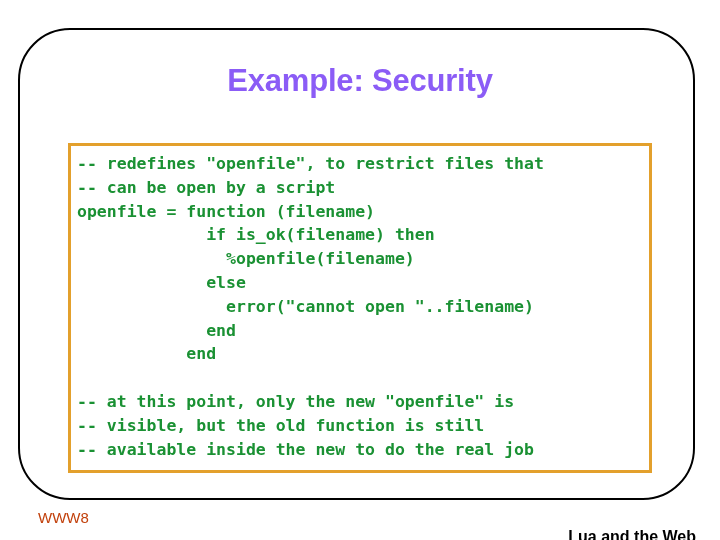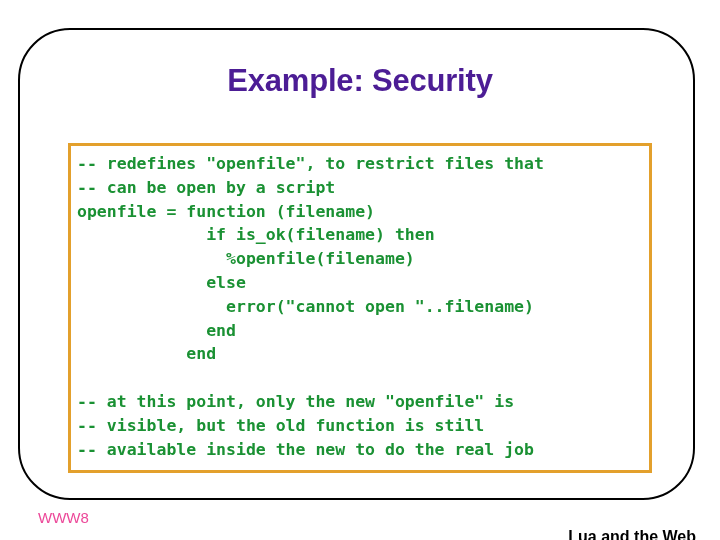--- a/index.html
+++ b/index.html
@@ -32,21 +32,21 @@
   
   #slide-title {
     position: absolute;
     left: 0;
     top: 62px;
     width: 720px;
     text-align: center;
     font-family: "Liberation Sans", sans-serif;
     font-size: 31px;
     font-weight: bold;
-    color: #4c1d95;
+    color: #8b5cf6;
     letter-spacing: -0.2px;
     line-height: 38px;
     white-space: pre;
   }
 
   
   #code-box {
     position: absolute;
     left: 68px;
     top: 143px;
@@ -71,21 +71,21 @@
   }
 
   
   #footer-left {
     position: absolute;
     left: 38px;
     top: 509px;
     font-family: "Liberation Sans", sans-serif;
     font-size: 15px;
     font-weight: normal;
-    color: #ec4899;
+    color: #c2410c;
     white-space: pre;
   }
   #footer-right {
     position: absolute;
     right: 24px;
     top: 528px;
     font-family: "Liberation Sans", sans-serif;
     font-size: 16px;
     font-weight: bold;
     color: #000000;

